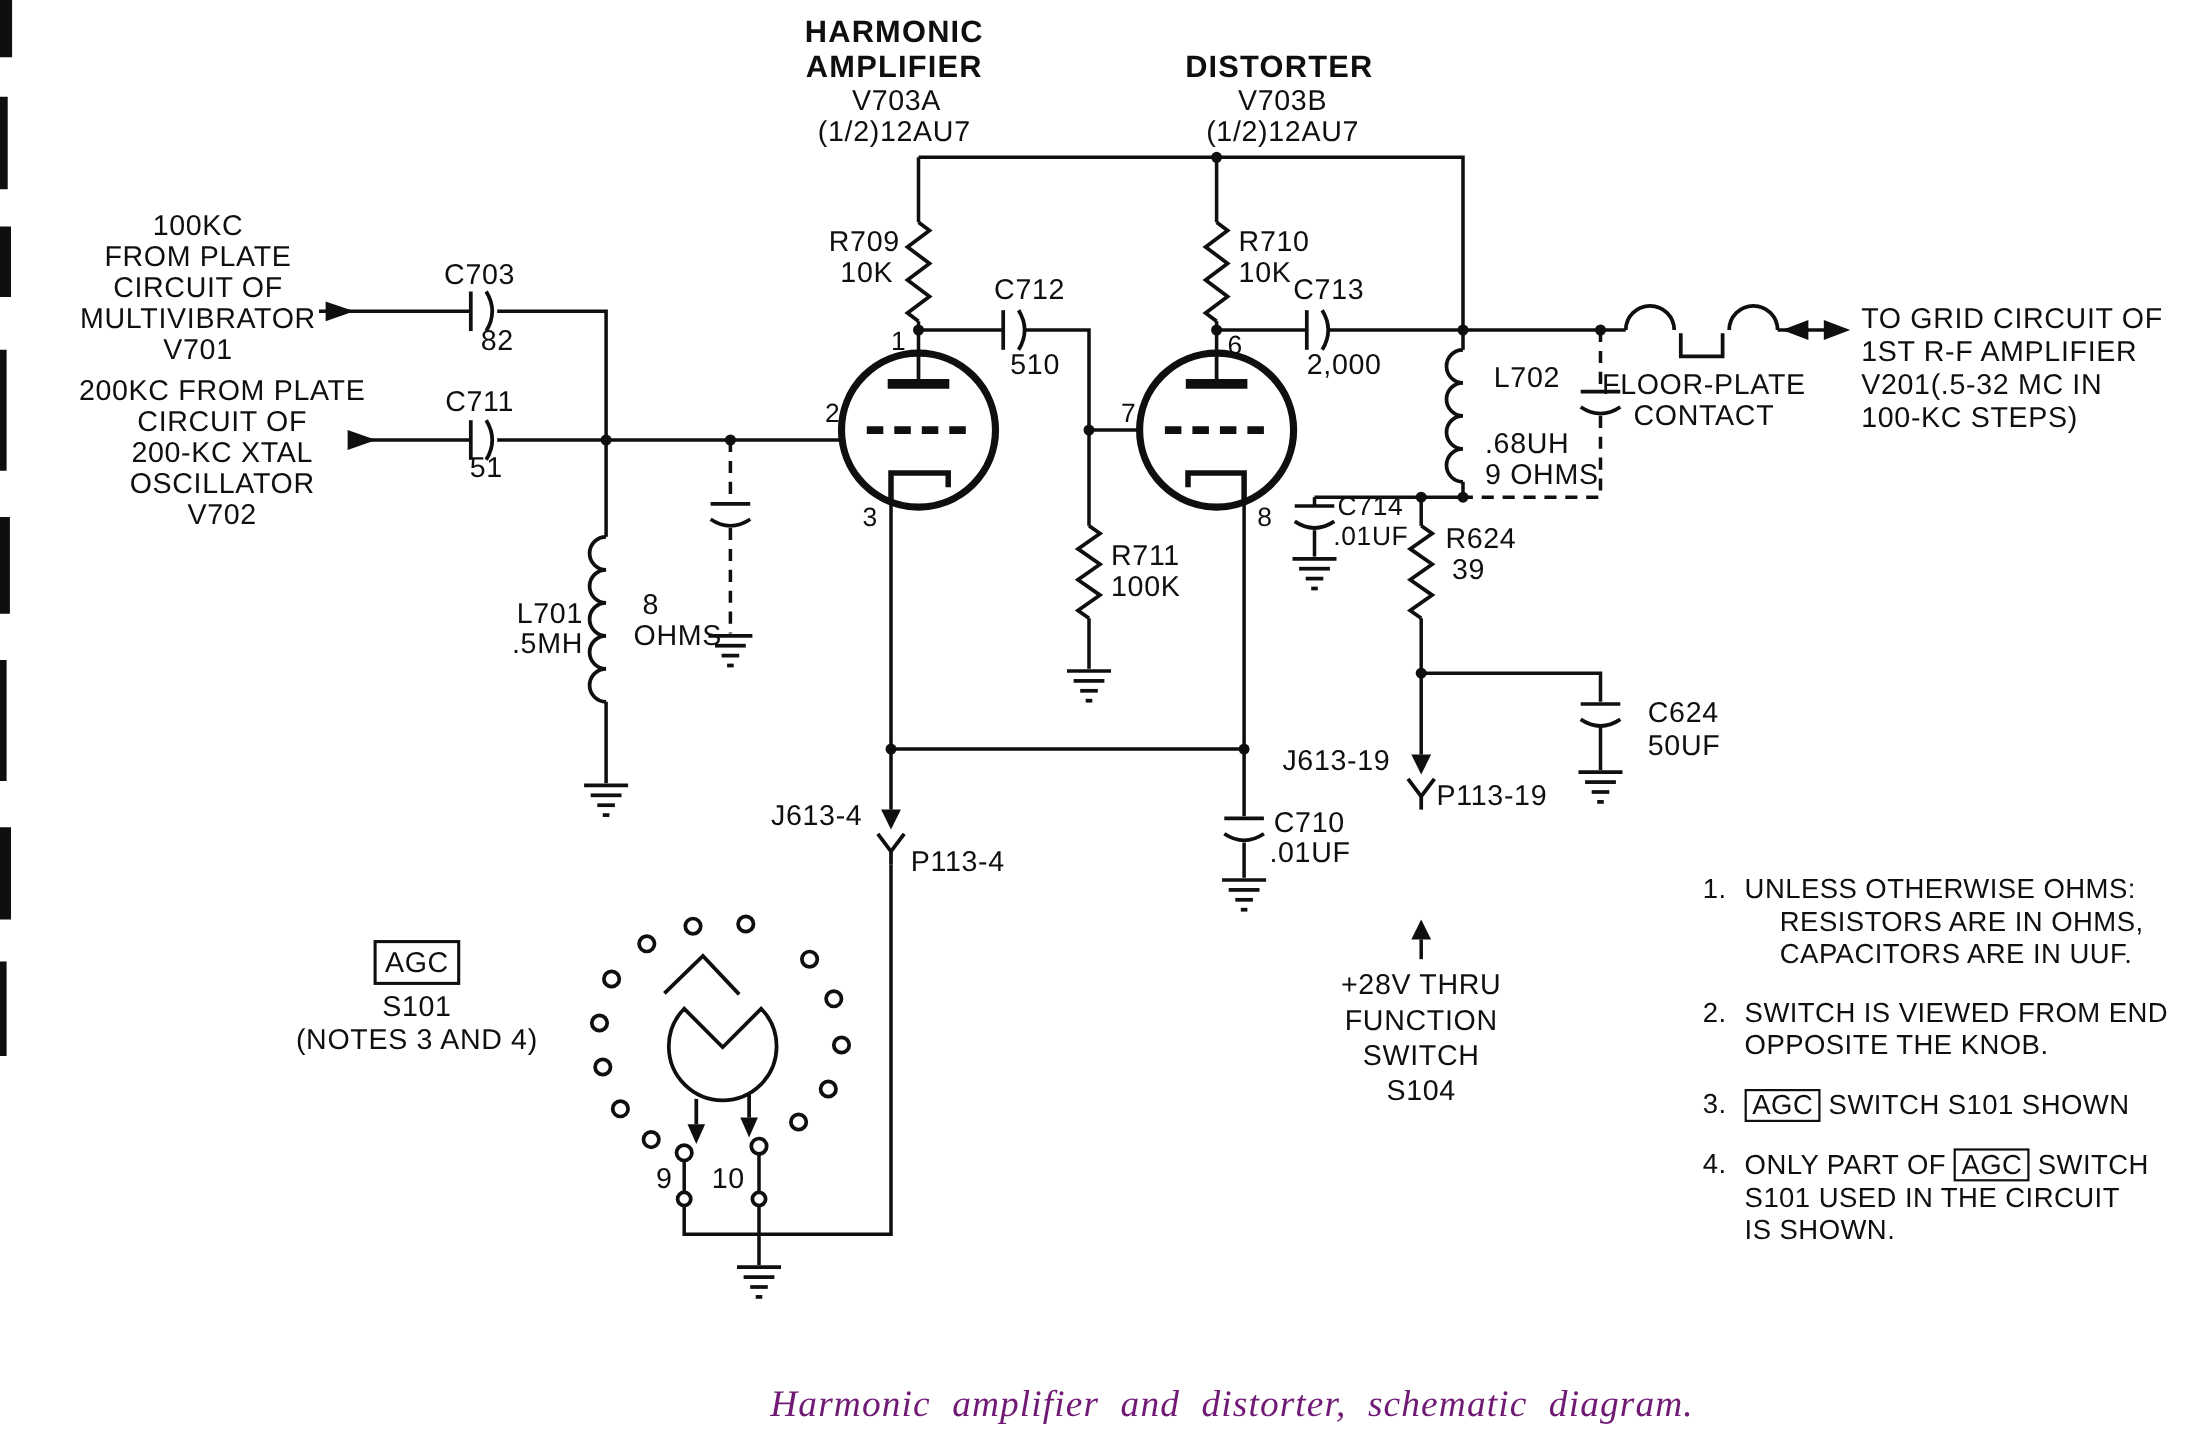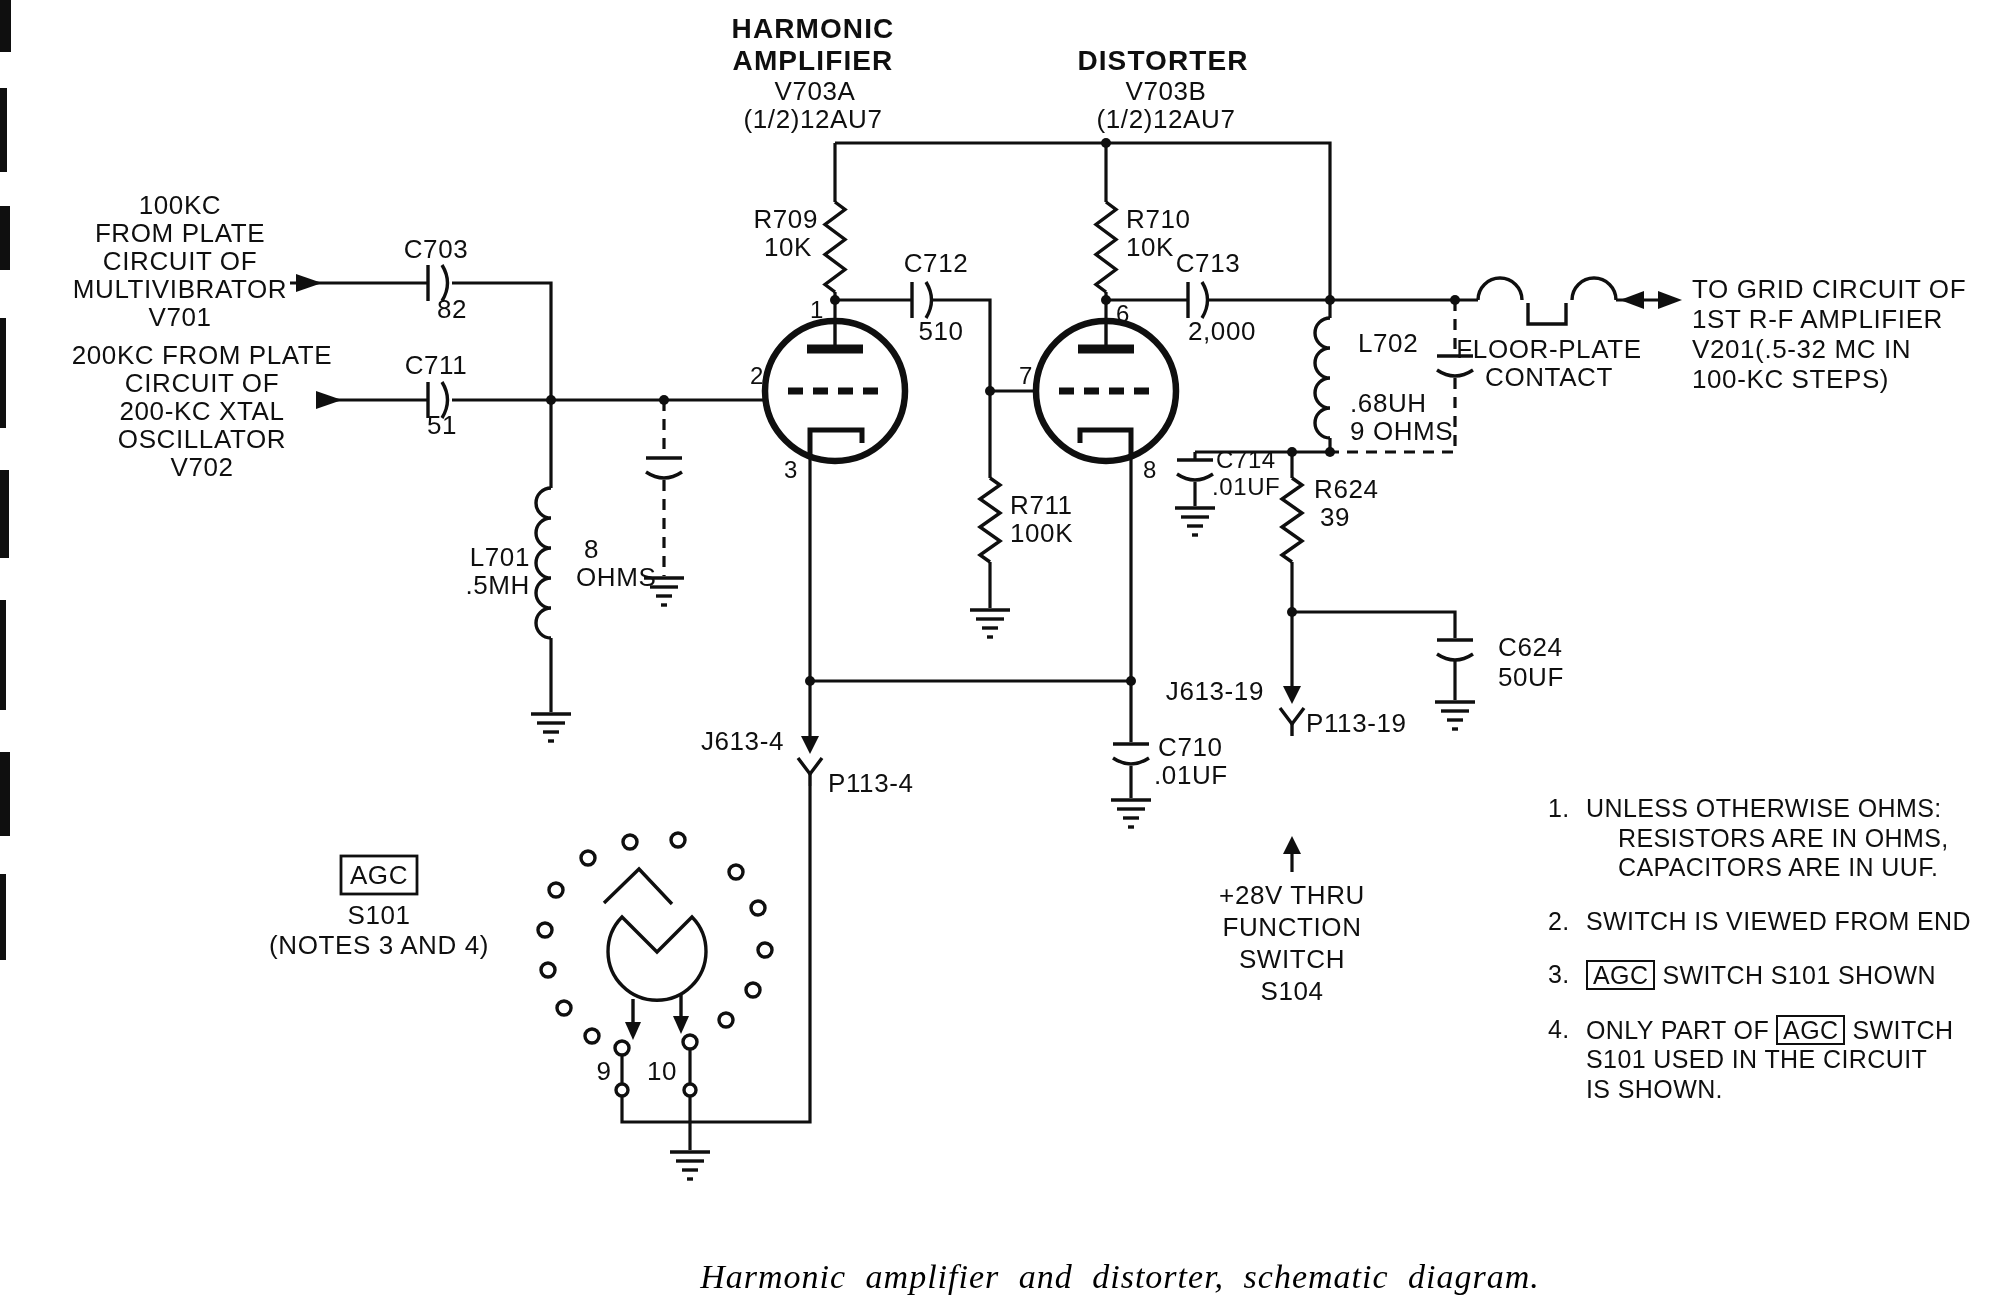--- a/index.html
+++ b/index.html
@@ -20,21 +20,21 @@
            font-size:25px; line-height:1.18; letter-spacing:.4px; }
   .notes-heading { font-weight:bold; font-size:27px; letter-spacing:1.4px; padding-left:190px; margin-bottom:18px; }
   .note-item { display:flex; margin-bottom:24px; }
   .note-num { width:38px; flex:none; }
   .note-body { flex:1; }
   .note-body .ind { padding-left:32px; }
   .boxed { display:inline-block; border:2.5px solid #0f0f0f; padding:0 5px; line-height:1.05; margin-right:7px; }
   .mr { margin-right:7px; }
   .caption { position:absolute; left:250px; right:0; top:1258px; text-align:center;
              font-family:"Liberation Serif", serif; font-style:italic; font-size:34px;
-             letter-spacing:1px; word-spacing:10px; color:#000000; }
+             letter-spacing:1px; word-spacing:10px; color:#701a75; }
 </style>
 </head>
 <body>
 
 <div class="page">
 
 <svg width="1990" height="1310" viewBox="0 0 1990 1310">
   <defs>
     <g id="gnd" stroke="#0f0f0f" stroke-width="3.4">
       <line x1="-20" y1="0" x2="20" y2="0"></line>
@@ -338,20 +338,21 @@
       <div>UNLESS OTHERWISE OHMS:</div>
       <div class="ind">RESISTORS ARE IN OHMS,</div>
       <div class="ind">CAPACITORS ARE IN UUF.</div>
     </span>
   </div>
 
   <div class="note-item">
     <span class="note-num">2.</span>
     <span class="note-body">
       <div>SWITCH IS VIEWED FROM END</div>
+      <div>OPPOSITE THE KNOB.</div>
     </span>
   </div>
 
   <div class="note-item">
     <span class="note-num">3.</span>
     <span class="note-body">
       <div><span class="boxed">AGC</span><span>SWITCH S101 SHOWN</span></div>
     </span>
   </div>
 

